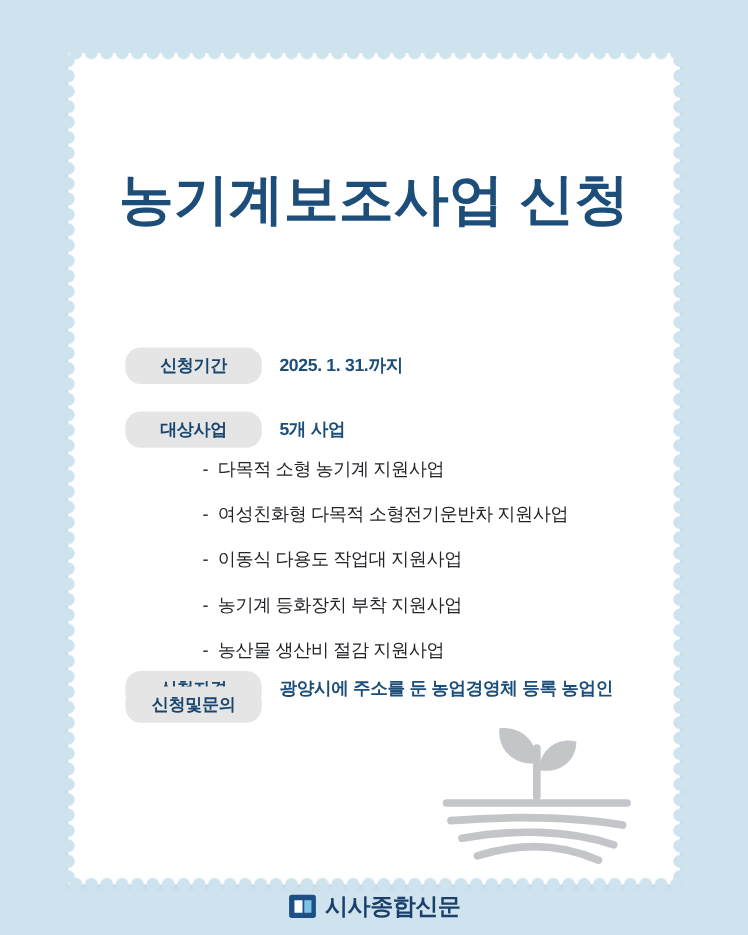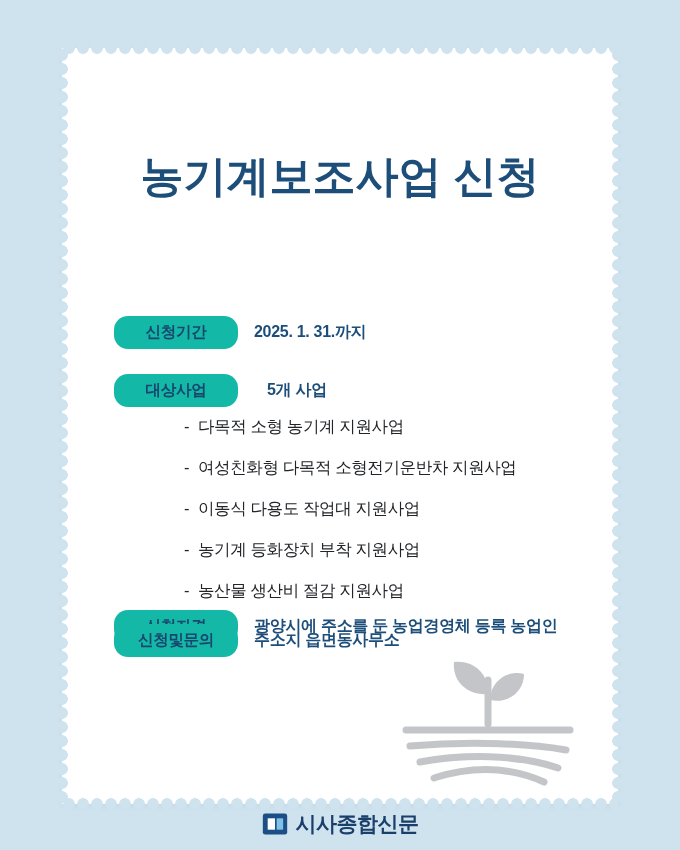--- a/index.html
+++ b/index.html
@@ -73,58 +73,58 @@
     text-align: center;
   }
   .title-line1 {
     font-size: 37px;
     font-weight: bold;
     color: #a9cbe4;
     letter-spacing: 1px;
     line-height: 1.2;
   }
   .title-line2 {
-    font-size: 43px;
+    font-size: 50px;
     font-weight: bold;
     color: #1d4e7a;
     letter-spacing: 0px;
     line-height: 1.25;
     margin-top: 6px;
   }
 
   
   .info-row {
     position: absolute;
     display: flex;
     align-items: center;
     left: 52px;
   }
   .pill {
     display: inline-block;
-    background: #14b8a6;
+    background: #e5e5e5;
     color: #18466e;
     font-size: 15.5px;
     font-weight: bold;
     border-radius: 14px;
     padding: 6px 16px;
     min-width: 92px;
     text-align: center;
     letter-spacing: -0.3px;
   }
   .row-value {
     margin-left: 16px;
     font-size: 16px;
     font-weight: bold;
     color: #1d4e7a;
     letter-spacing: -0.3px;
     white-space: nowrap;
   }
 
   #row-period { top: 268px; }
-  #row-target { top: 326px; gap: 13px; }
+  #row-target { top: 326px; }
   #row-qualification { top: 562px; }
   #row-contact { top: 576px; }
 
   
   #bullet-list {
     position: absolute;
     left: 122px;
     top: 368px;
     width: 420px;
   }
@@ -213,21 +213,20 @@
     </div>
   </div>
 
   <div class="info-row" id="row-qualification">
     <span class="pill">신청자격</span>
     <span class="row-value">광양시에 주소를 둔 농업경영체 등록 농업인</span>
   </div>
 
   <div class="info-row" id="row-contact">
     <span class="pill">신청및문의</span>
-    <span class="row-value">주소지 읍면동사무소</span>
   </div>
 
   <svg id="sprout" viewBox="0 0 200 140" aria-hidden="true">
     <g fill="none" stroke="#b9bcc0" stroke-width="7" stroke-linecap="round">
       <path d="M100 78 L100 34"></path>
     </g>
     <path d="M100 46 C100 26 84 14 66 16 C64 36 80 50 100 48 Z" fill="#b9bcc0"></path>
     <path d="M102 52 C104 34 120 24 136 28 C136 46 120 58 102 54 Z" fill="#b9bcc0"></path>
     <g fill="none" stroke="#b9bcc0" stroke-width="7" stroke-linecap="round">
       <path d="M18 84 C66 84 134 84 182 84"></path>

